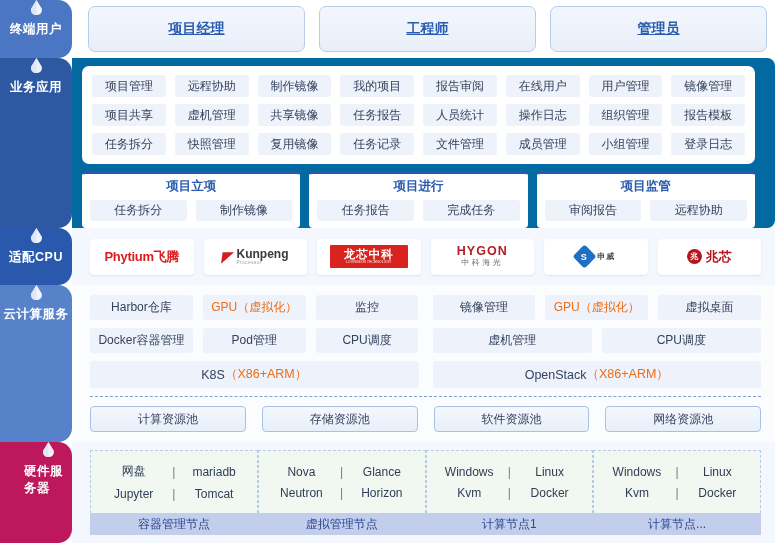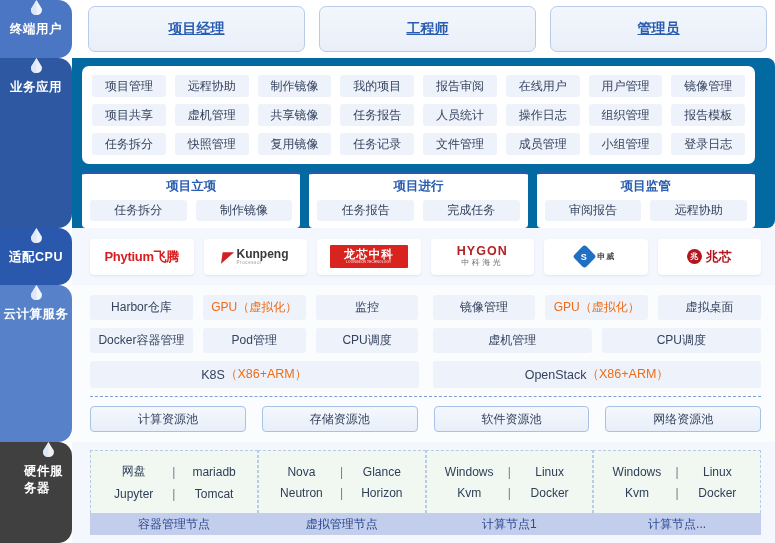--- a/index.html
+++ b/index.html
@@ -22,21 +22,21 @@
     border-radius:0 14px 14px 0;
     display:flex;flex-direction:column;align-items:center;
     color:#ffffff;font-weight:bold;font-size:12.5px;letter-spacing:.5px;
     box-sizing:border-box;
   }
   .rail .drop{margin-bottom:3px;display:block;}
   .rail-enduser{background:#4a76c4;}
   .rail-biz{background:#2e58a1;}
   .rail-cpu{background:#2a58ac;}
   .rail-cloud{background:#5781c8;}
-  .rail-hw{background:#404040;padding-left:24px;}
+  .rail-hw{background:#be185d;padding-left:24px;}
 
   
   .panel{flex:1;box-sizing:border-box;}
 
   
   .band-enduser{height:58px;padding:0 0 0 0;}
   .enduser-panel{display:flex;align-items:center;gap:14px;padding:0 8px 0 16px;}
   .role-box{
     flex:1;height:44px;
     background:linear-gradient(180deg,#f3f6fc 0%,#e9eff9 100%);

